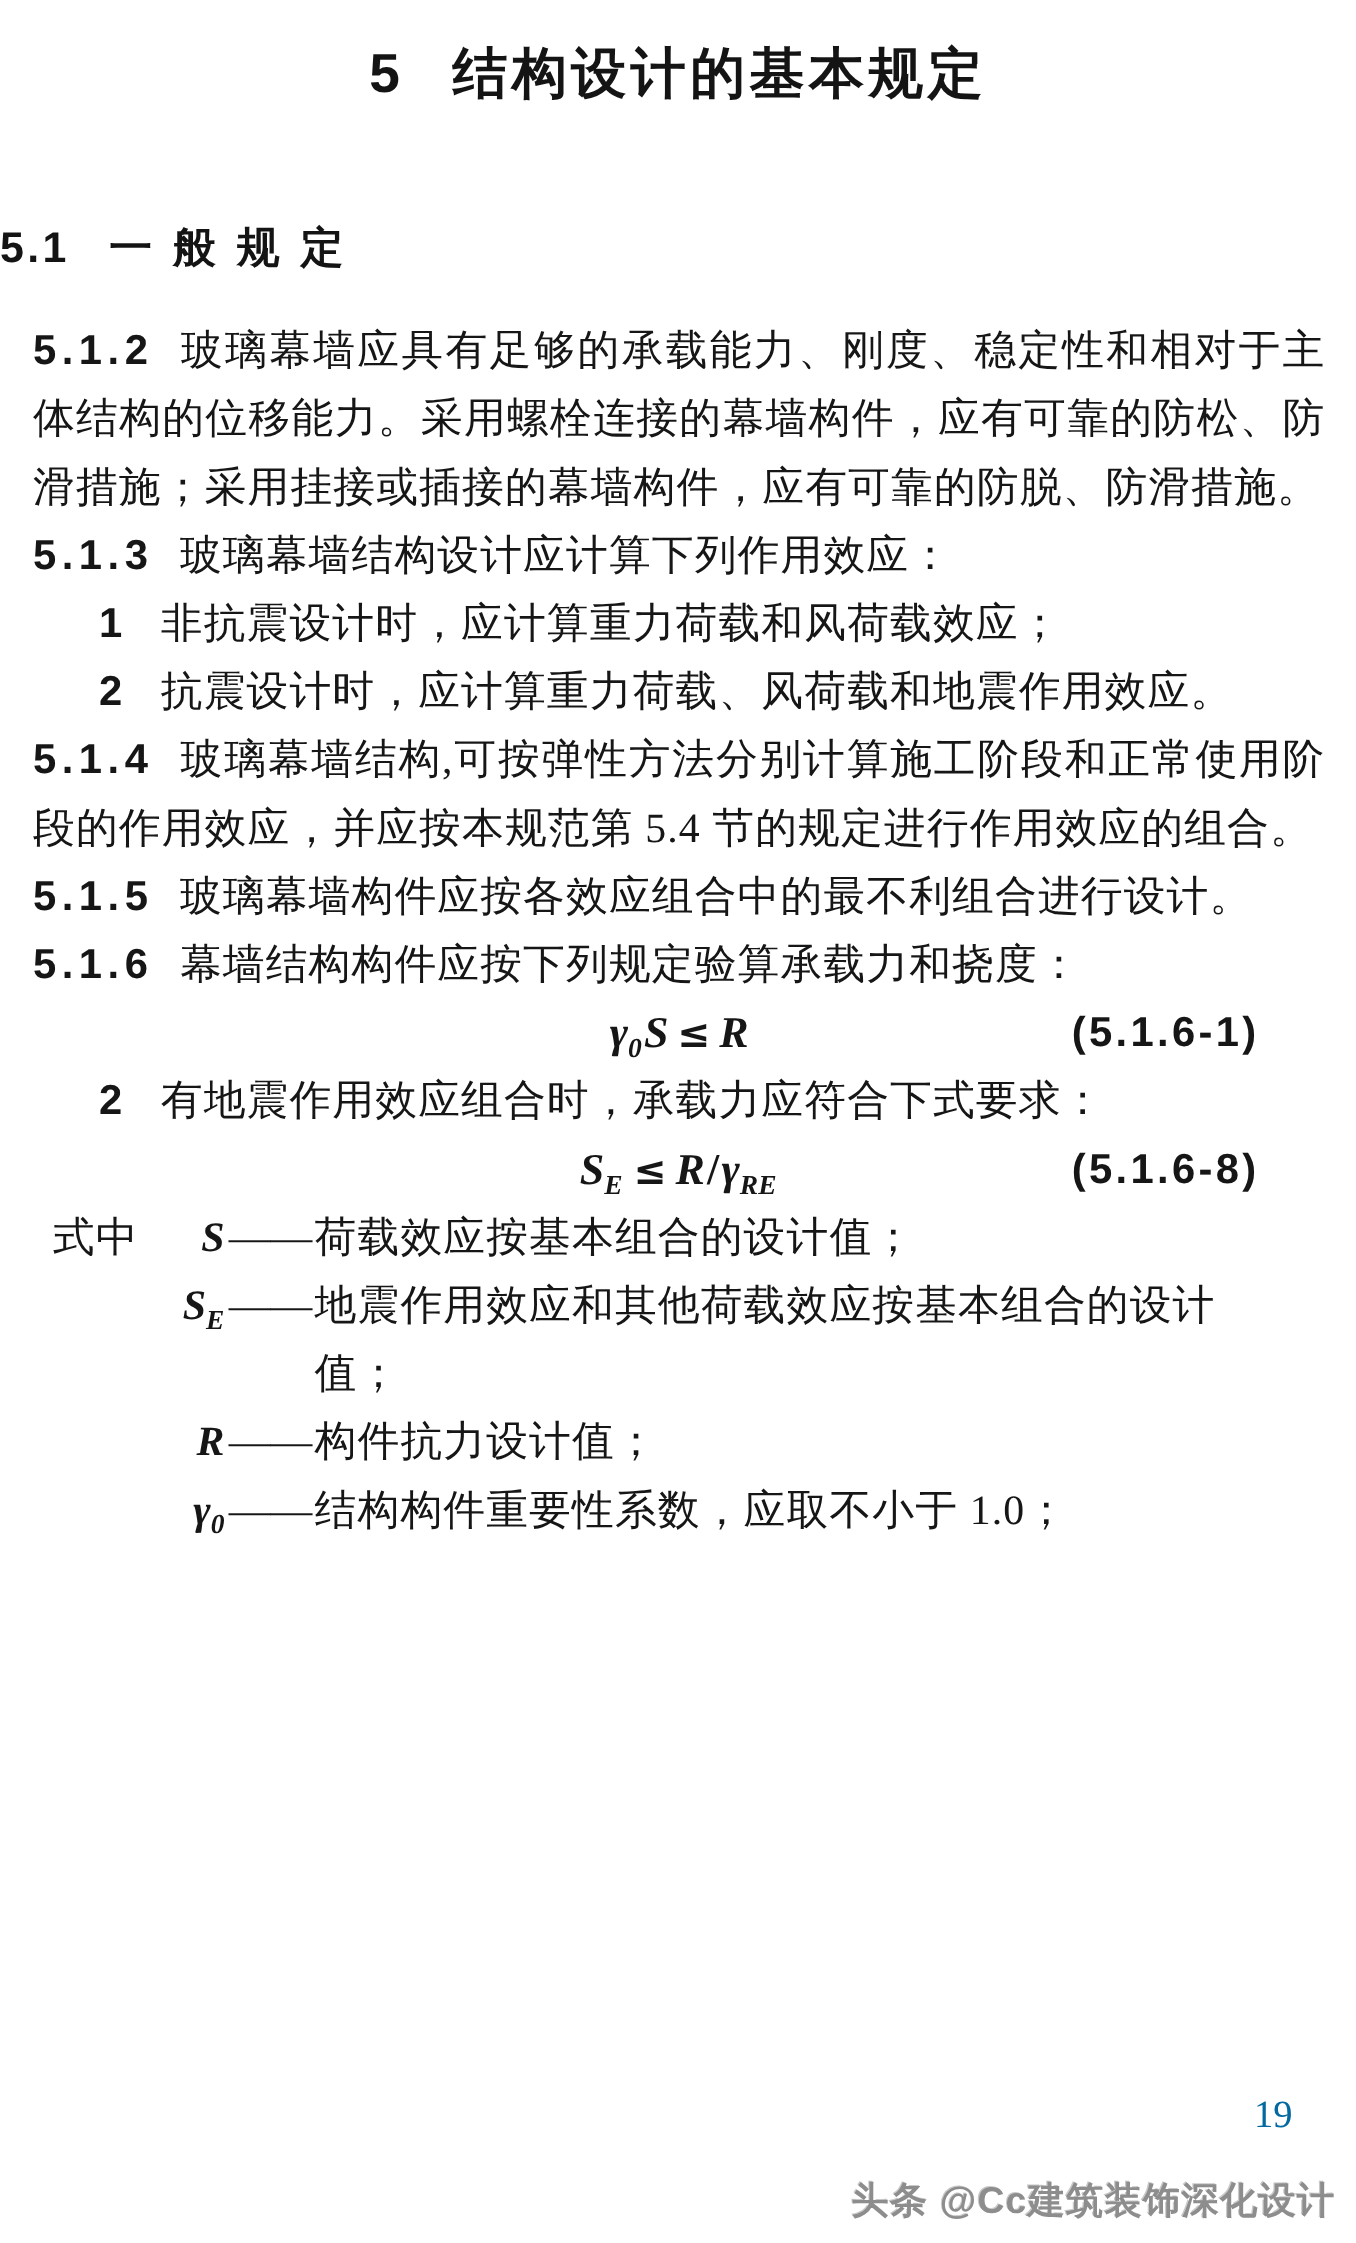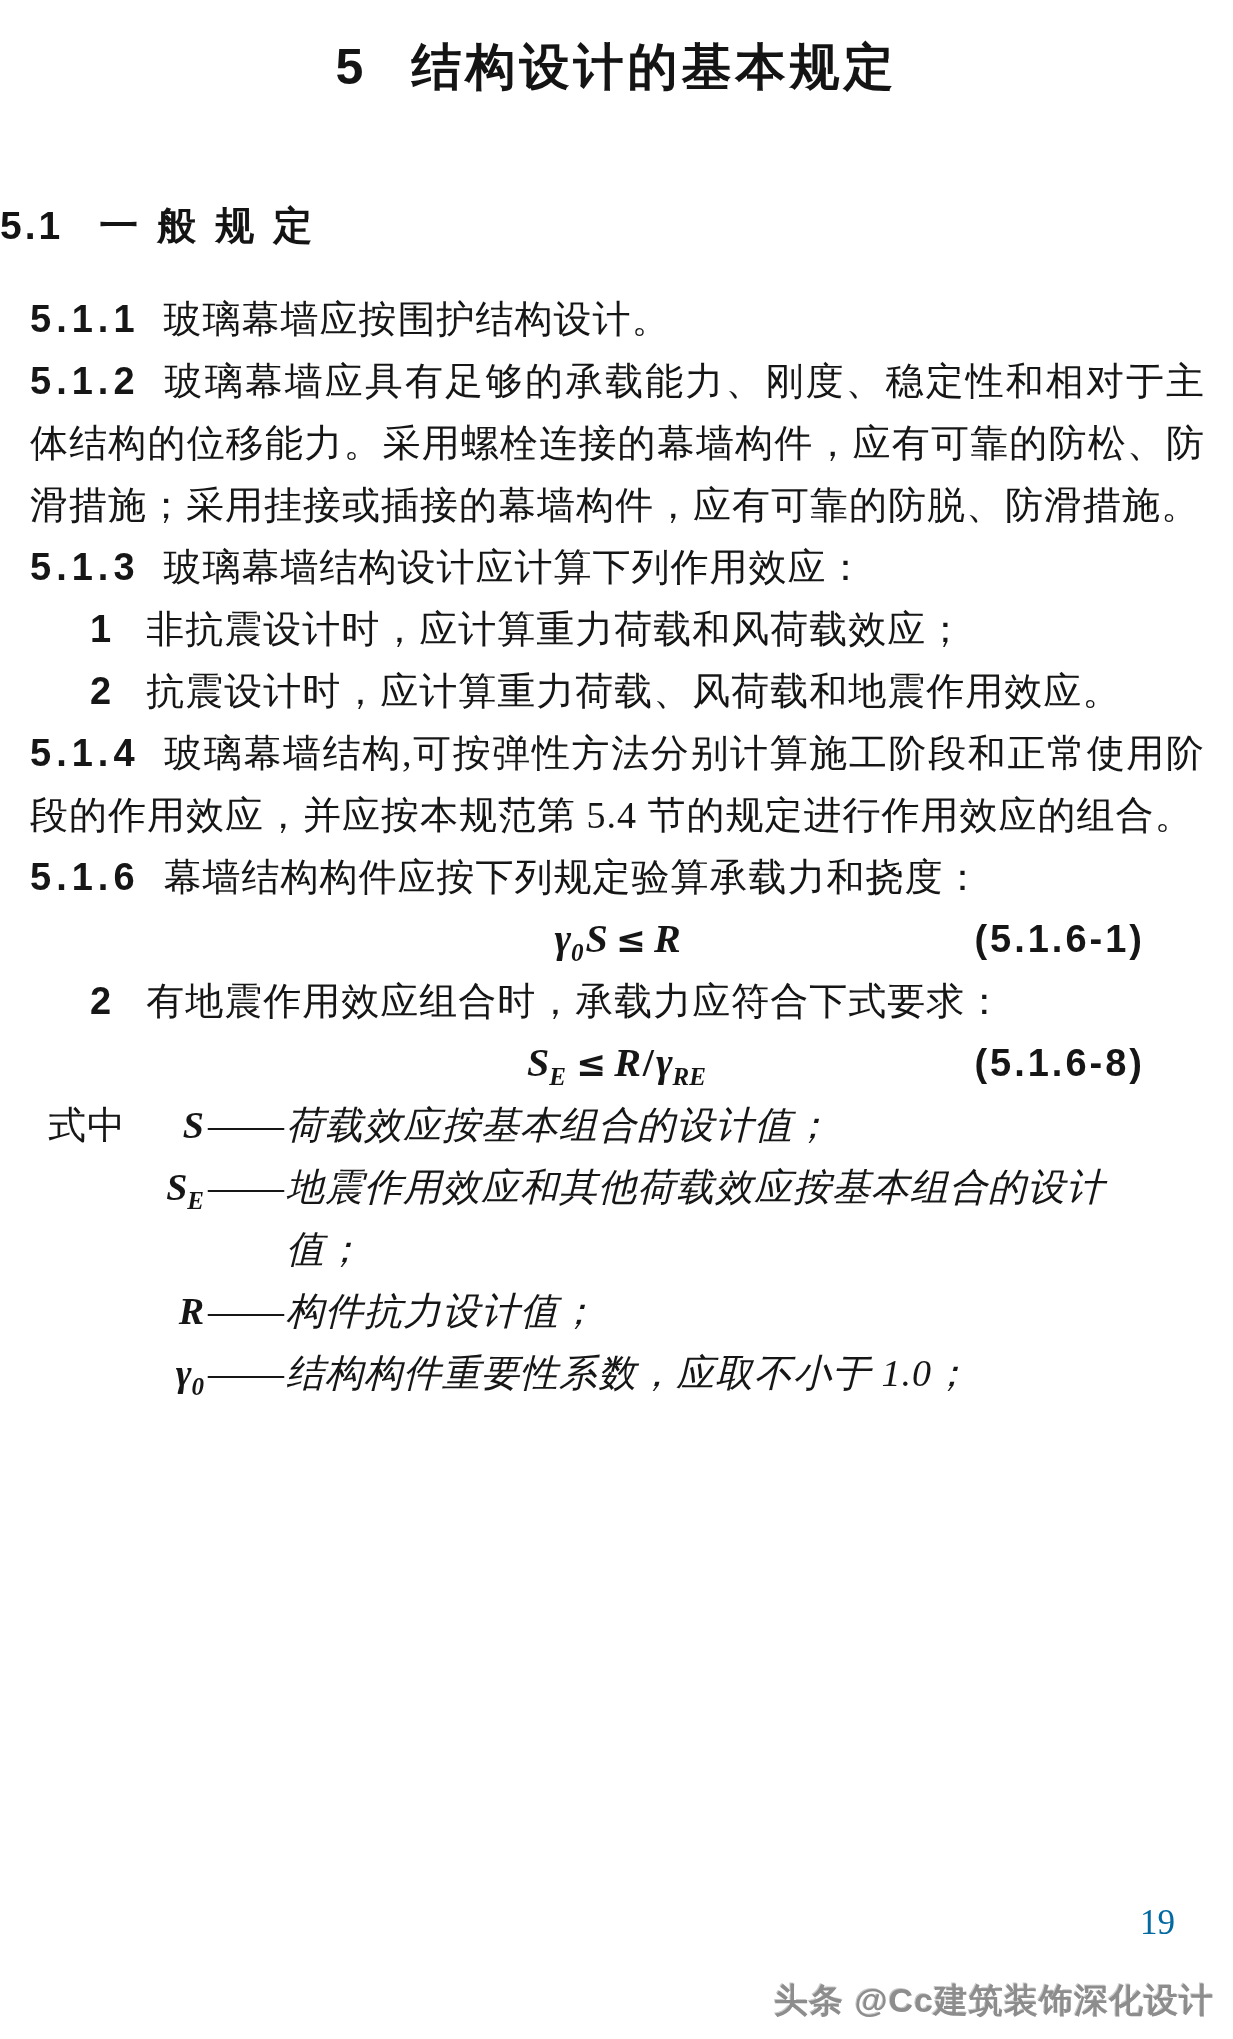--- a/index.html
+++ b/index.html
@@ -97,21 +97,21 @@
     flex: none;
     width: 80px;
     text-align: right;
     font-style: italic;
     font-weight: bold;
     font-size: 38px;
     letter-spacing: 0;
     white-space: nowrap;
   }
   .sym-dash { flex: none; letter-spacing: 0; padding: 0 2px; }
-  .sym-desc { flex: none; width: 820px; text-align: left; font-style: italic; }
+  .sym-desc { flex: none; width: 820px; text-align: left; }
 
   .page-number {
     position: absolute;
     top: 1903px;
     right: 58px;
     font-size: 35px;
     line-height: 40px;
     color: #0369a1;
     font-family: "Liberation Serif", "DejaVu Serif", serif;
   }
@@ -136,32 +136,32 @@
   <h1 class="chapter-heading">
     <span class="chapter-num">5</span><span>结构设计的基本规定</span>
   </h1>
 
   <h2 class="section-heading">
     <span class="section-num">5.1</span><span class="section-title-text">一般规定</span>
   </h2>
 
   <div class="body-text">
 
-    <p class="clause"><span class="clause-num">5.1.1</span><span>玻璃幕墙应按围护结构设计。</span></p>
 
     <p class="clause"><span class="clause-num">5.1.2</span><span>玻璃幕墙应具有足够的承载能力、刚度、稳定性和相对于主体结构的位移能力。采用螺栓连接的幕墙构件，应有可靠的防松、防滑措施；采用挂接或插接的幕墙构件，应有可靠的防脱、防滑措施。</span></p>
 
     <p class="clause"><span class="clause-num">5.1.3</span><span>玻璃幕墙结构设计应计算下列作用效应：</span></p>
 
     <p class="item"><span class="item-num">1</span><span>非抗震设计时，应计算重力荷载和风荷载效应；</span></p>
 
     <p class="item"><span class="item-num">2</span><span>抗震设计时，应计算重力荷载、风荷载和地震作用效应。</span></p>
 
     <p class="clause"><span class="clause-num">5.1.4</span><span>玻璃幕墙结构,可按弹性方法分别计算施工阶段和正常使用阶段的作用效应，并应按本规范第 5.4 节的规定进行作用效应的组合。</span></p>
 
+    <p class="clause"><span class="clause-num">5.1.5</span><span>玻璃幕墙构件应按各效应组合中的最不利组合进行设计。</span></p>
 
     <p class="clause"><span class="clause-num">5.1.6</span><span>幕墙结构构件应按下列规定验算承载力和挠度：</span></p>
 
 
     <div class="formula-row">
       <span class="formula"><span class="fvar">γ</span><sub class="fsub">0</sub><span class="fvar">S</span><span class="frel">≤</span><span class="fvar">R</span></span>
       <span class="eqno">(5.1.6-1)</span>
     </div>
 
     <p class="item"><span class="item-num">2</span><span>有地震作用效应组合时，承载力应符合下式要求：</span></p>

